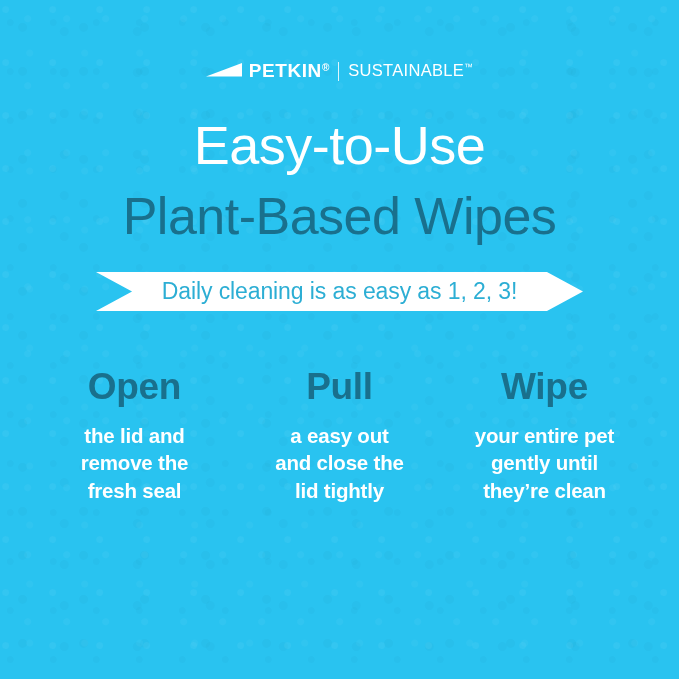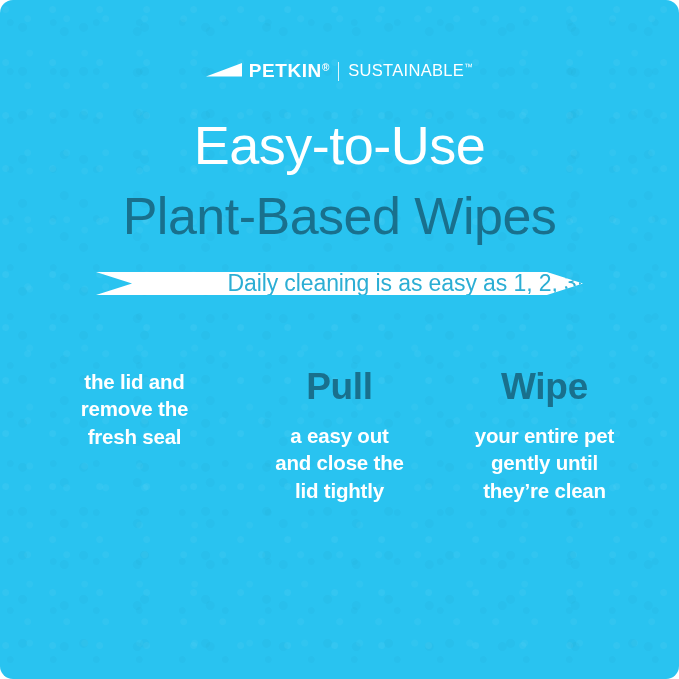--- a/index.html
+++ b/index.html
@@ -12,21 +12,20 @@
     overflow: hidden;
     font-family: "Liberation Sans", sans-serif;
   }
 
   #poster {
     position: relative;
     width: 679px;
     height: 679px;
     background: #29c3f0;
     overflow: hidden;
-    border-radius: 13px;
   }
 
   
   #texture {
     position: absolute;
     inset: 0;
     pointer-events: none;
     opacity: 0.45;
     background-image:
       radial-gradient(circle at 12% 18%, rgba(255,255,255,0.10) 0 3px, transparent 4px),
@@ -111,25 +110,25 @@
     font-size: 52px;
     color: #19708d;
   }
 
   
   #ribbon {
     position: absolute;
     top: 272px;
     left: 96px;
     width: 487px;
-    height: 23px;
+    height: 39px;
     background: #ffffff;
     display: flex;
     align-items: center;
-    justify-content: flex-end;
+    justify-content: center;
     -webkit-clip-path: polygon(
       0% 0%, 100% 0%, 100% 100%, 0% 100%,
       0% 100%, 7.4% 50%, 0% 0%
     );
     clip-path: polygon(
       0% 0%,
       92.6% 0%, 100% 50%, 92.6% 100%,
       0% 100%, 7.4% 50%
     );
   }
@@ -210,20 +209,21 @@
   <div id="headline-1">Easy-to-Use</div>
   <div id="headline-2">Plant-Based Wipes</div>
 
   <div id="ribbon">
     <span id="ribbon-text">Daily cleaning is as easy as 1, 2, 3!</span>
   </div>
 
   <div id="steps">
 
     <div class="step">
+      <div class="step-title">Open</div>
       <div class="step-body">
         <span>the lid and</span>
         <span>remove the</span>
         <span>fresh seal</span>
       </div>
     </div>
 
     <div class="step">
       <div class="step-title">Pull</div>
       <div class="step-body">

